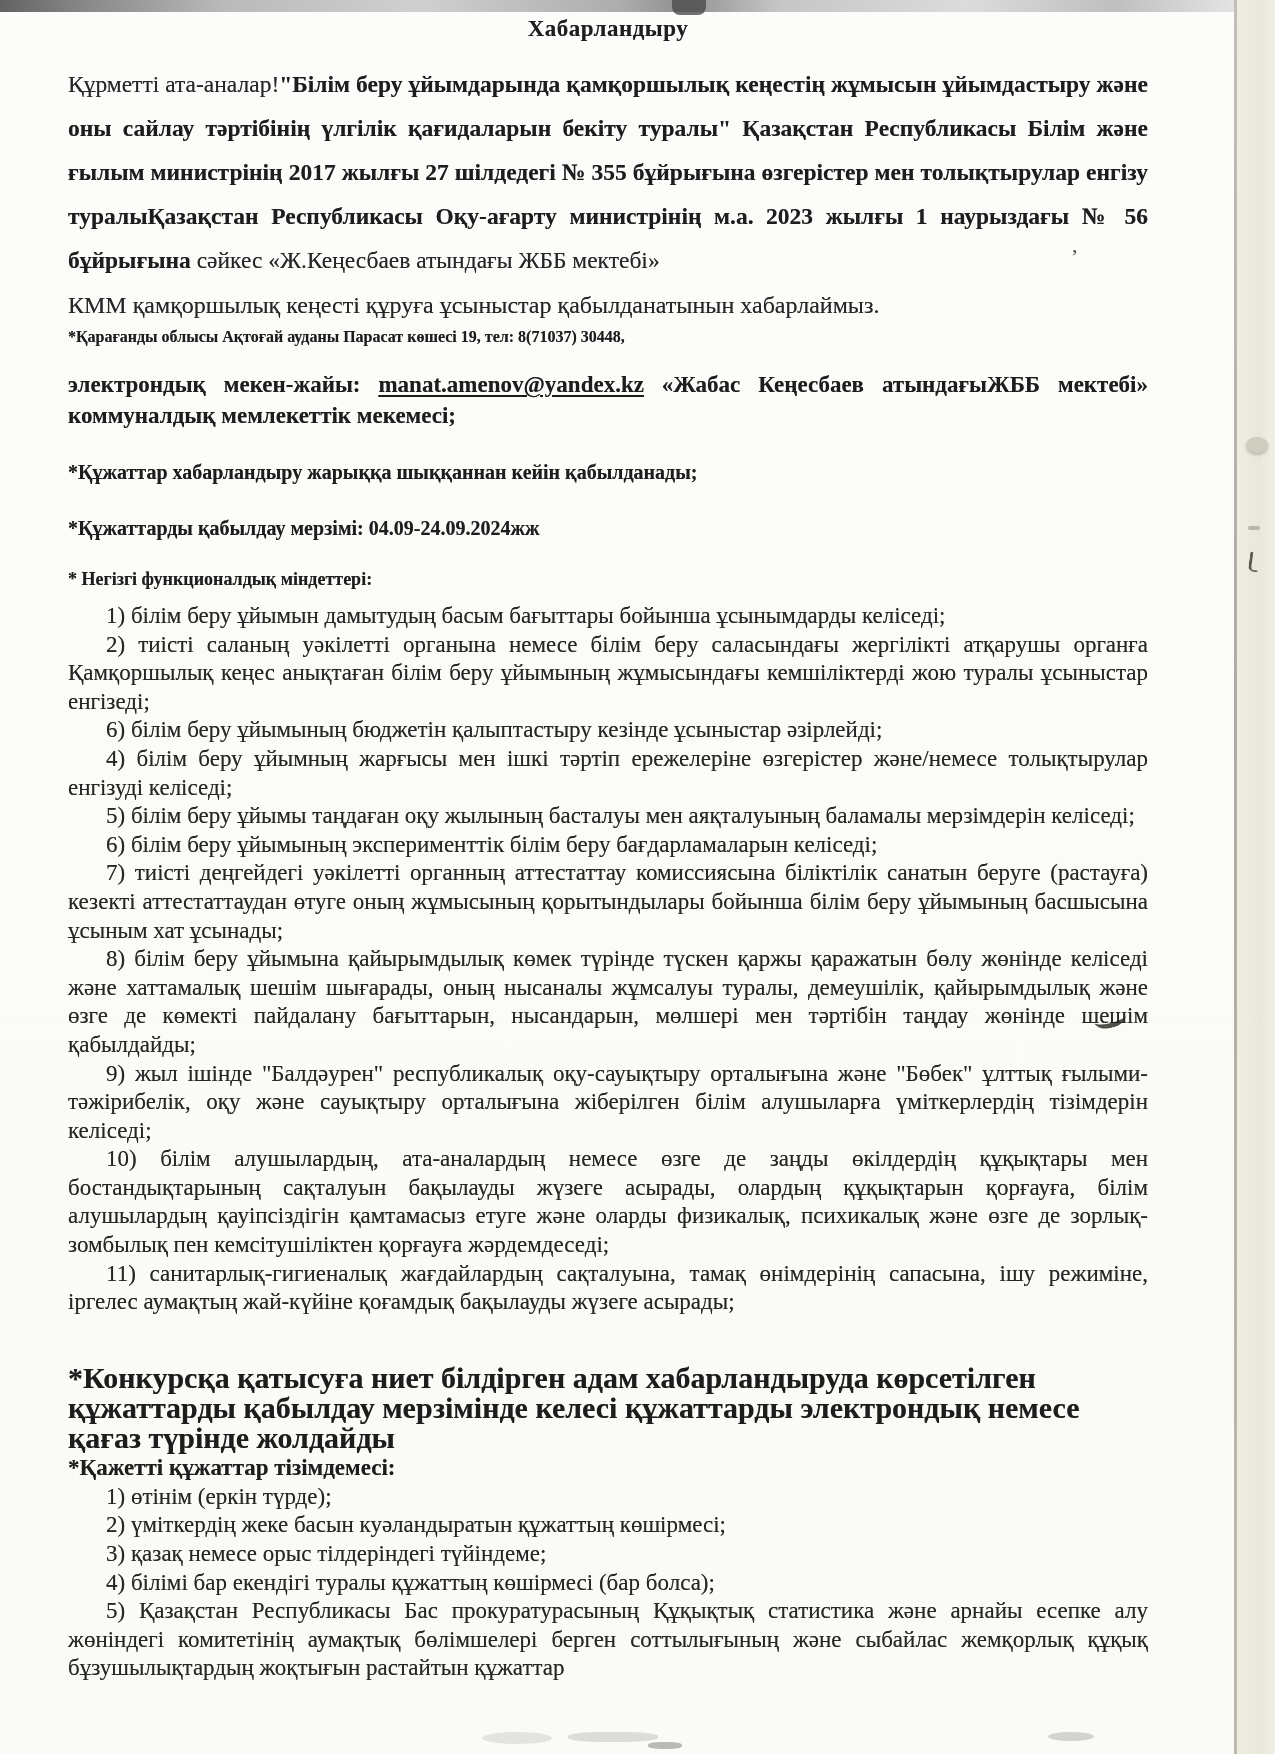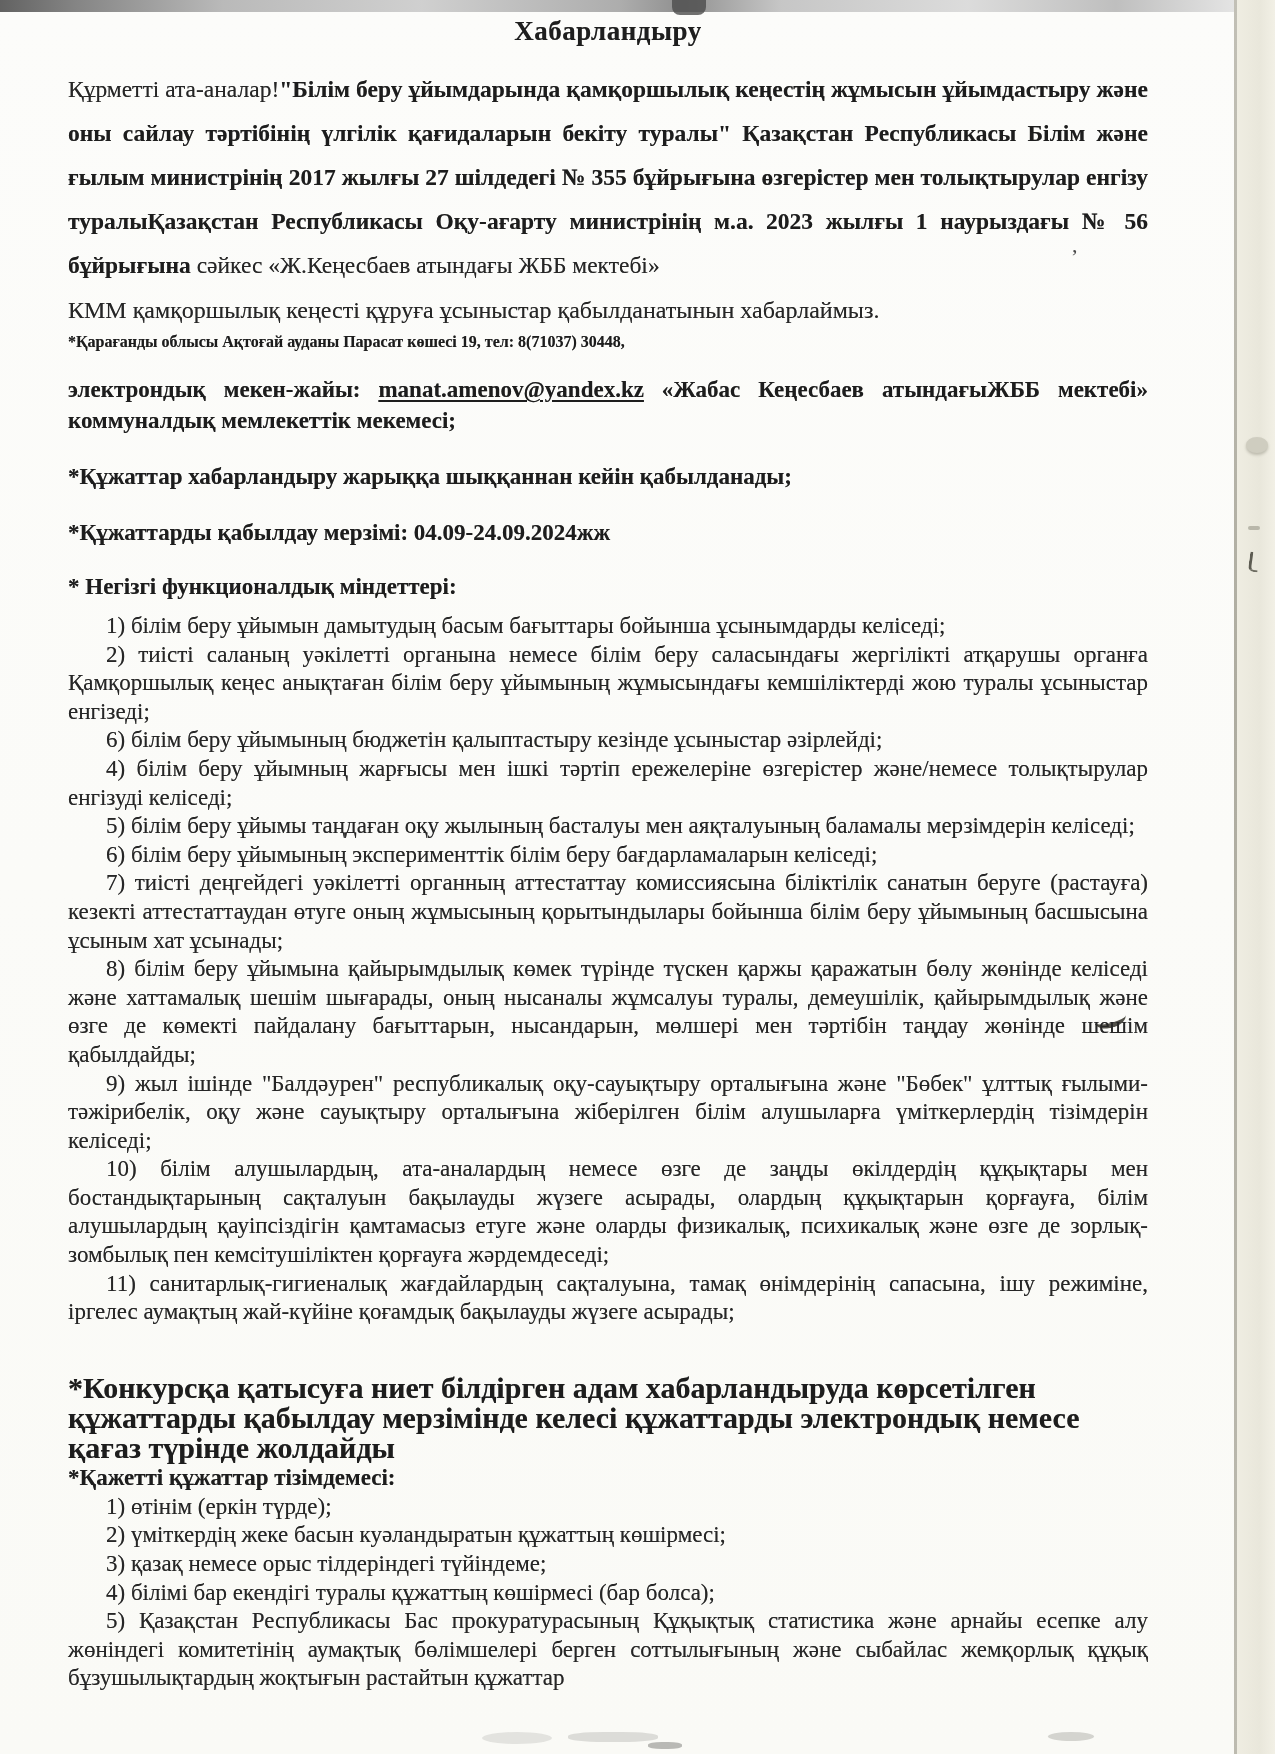--- a/index.html
+++ b/index.html
@@ -35,32 +35,32 @@
   .bottom-smudge-2{left:568px;top:1732px;width:90px;height:10px;background:#dcdcd8;border-radius:40%;}
   .bottom-smudge-3{left:648px;top:1742px;width:34px;height:7px;background:#b9b9b5;border-radius:40%;}
   .bottom-smudge-4{left:1048px;top:1732px;width:46px;height:9px;background:#d4d4cf;border-radius:50%;}
   
   .content{
     position:absolute;left:68px;top:16px;width:1080px;
     text-shadow:0 0 .5px rgba(45,45,45,.55);
   }
   .doc-title{
     margin:0 0 20px 0;text-align:center;
-    font-size:27px;font-weight:bold;letter-spacing:.5px;color:#1e1e1e;
+    font-size:23px;font-weight:bold;letter-spacing:.5px;color:#1e1e1e;
   }
   .intro{
     margin:0;font-size:23.5px;line-height:44px;text-align:justify;
   }
   .b{font-weight:bold;color:#1d1d1d;}
   .kmm{margin:8px 0 0 0;font-size:24px;line-height:30px;}
   .addr{margin:2px 0 0 0;font-size:16px;line-height:30px;font-weight:bold;color:#1d1d1d;}
   .email-par{margin:17px 0 0 0;font-size:23px;line-height:31px;font-weight:bold;color:#1d1d1d;text-align:justify;}
   .email-link{text-decoration:underline;text-underline-offset:3px;}
-  .note{margin:26px 0 0 0;font-size:23px;line-height:30px;font-weight:bold;color:#1d1d1d;}
-  .duties-heading{margin:26px 0 12px 0;font-size:23px;font-weight:bold;color:#1d1d1d;}
+  .note{margin:26px 0 0 0;font-size:20px;line-height:30px;font-weight:bold;color:#1d1d1d;}
+  .duties-heading{margin:26px 0 12px 0;font-size:18px;font-weight:bold;color:#1d1d1d;}
   .list-item{margin:0;font-size:23px;line-height:28.6px;text-indent:38px;text-align:justify;}
   .competition{margin:46px 0 0 0;font-size:30px;line-height:30px;font-weight:bold;color:#1d1d1d;}
   .req-heading{margin:0;font-size:23px;line-height:30px;font-weight:bold;color:#1d1d1d;}
 </style>
 </head>
 <body>
 
 <div class="page">
 
   <div class="scan-top"></div>

